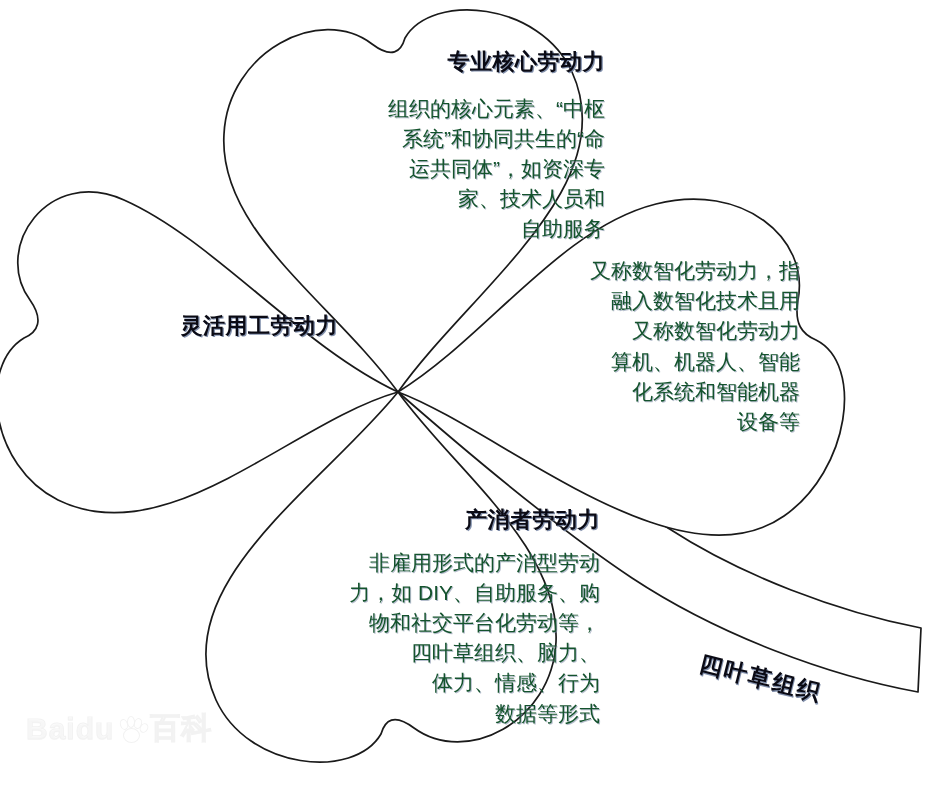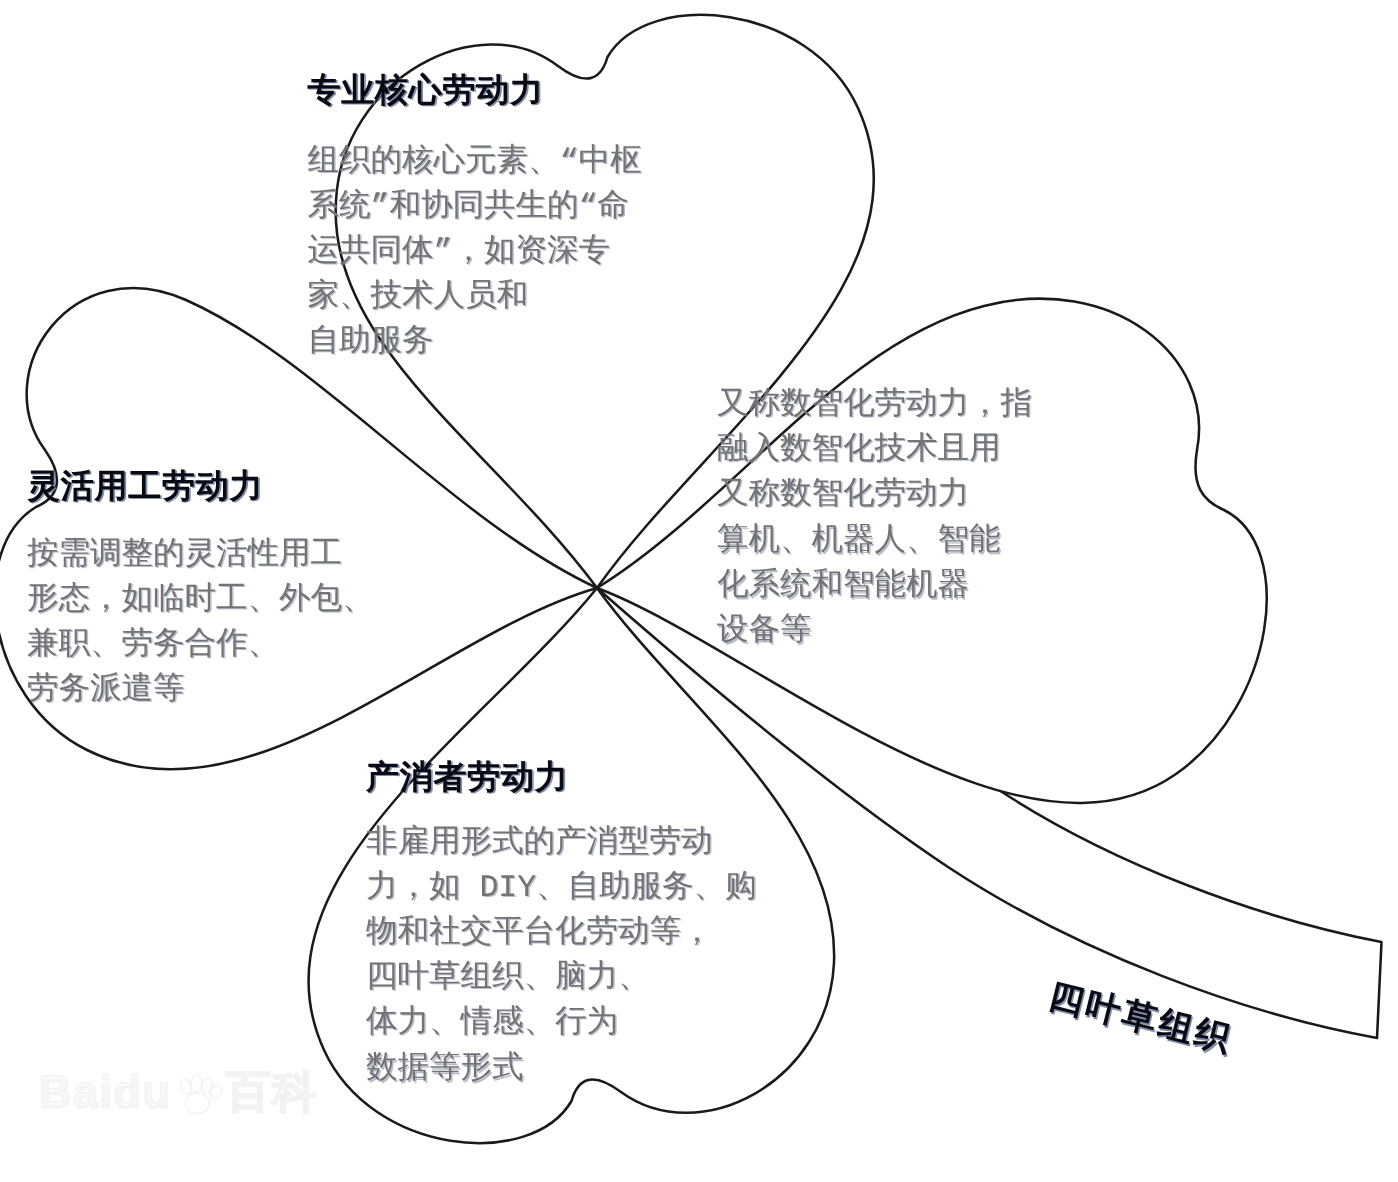--- a/index.html
+++ b/index.html
@@ -33,52 +33,51 @@
   .stem-outline {
     fill: #ffffff;
     stroke: #1a1a1a;
     stroke-width: 1.7;
     stroke-linejoin: round;
   }
 
   
   .leaf-text {
     position: absolute;
-    text-align: left;
+    text-align: right;
     color: #0b0b0b;
-    font-family: Liberation Mono, monospace;
   }
   .leaf-title {
     font-weight: bold;
     font-size: 22px;
     line-height: 1.25;
     letter-spacing: 0.5px;
     color: #0a0a14;
     text-shadow: 1.2px 1.2px 0 rgba(108,124,158,0.85);
     white-space: nowrap;
   }
   .leaf-body {
     font-size: 21px;
     line-height: 1.44;
-    color: #737373;
+    color: #14532d;
     text-shadow: 1px 1px 0 rgba(120,134,164,0.55);
   }
   .leaf-body div { white-space: nowrap; }
 
   
   #text-top        { left: 205px; top: 48px;  width: 400px; }
   #text-top .leaf-title { margin-bottom: 18px; }
 
   #text-left       { left: 18px;  top: 312px; width: 320px; }
   #text-left .leaf-title { margin-bottom: 16px; }
 
   #text-right      { left: 478px; top: 256px; width: 322px; }
   #text-right .leaf-title { margin-bottom: 16px; }
 
-  #text-bottom     { left: 244px; top: 506px; width: 370px; }
+  #text-bottom     { left: 230px; top: 506px; width: 370px; }
   #text-bottom .leaf-title { margin-bottom: 14px; }
 
   
   #stem-label {
     position: absolute;
     left: 700px;
     top: 648px;
     transform: rotate(14deg);
     transform-origin: left center;
     font-weight: bold;
@@ -182,26 +181,20 @@
       <div>组织的核心元素、“中枢</div>
       <div>系统”和协同共生的“命</div>
       <div>运共同体”，如资深专</div>
       <div>家、技术人员和</div>
       <div>自助服务</div>
     </div>
   </div>
 
   <div class="leaf-text" id="text-left">
     <div class="leaf-title">灵活用工劳动力</div>
-    <div class="leaf-body">
-      <div>按需调整的灵活性用工</div>
-      <div>形态，如临时工、外包、</div>
-      <div>兼职、劳务合作、</div>
-      <div>劳务派遣等</div>
-    </div>
   </div>
 
   <div class="leaf-text" id="text-right">
     <div class="leaf-body">
       <div>又称数智化劳动力，指</div>
       <div>融入数智化技术且用</div>
       <div>又称数智化劳动力</div>
       <div>算机、机器人、智能</div>
       <div>化系统和智能机器</div>
       <div>设备等</div>

